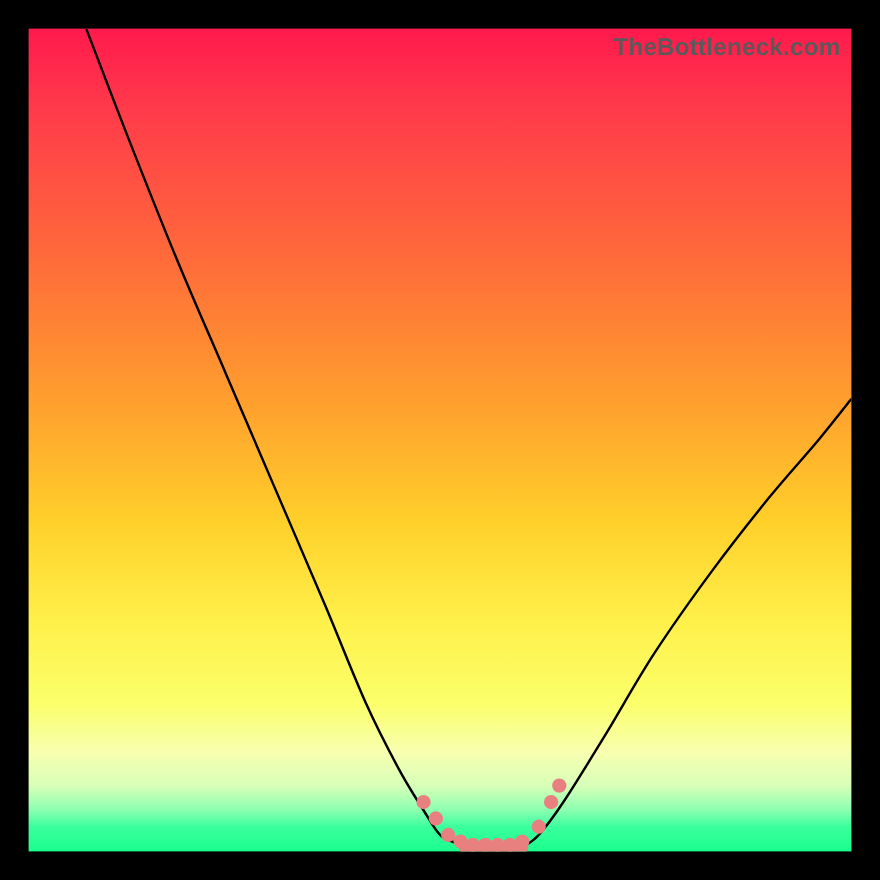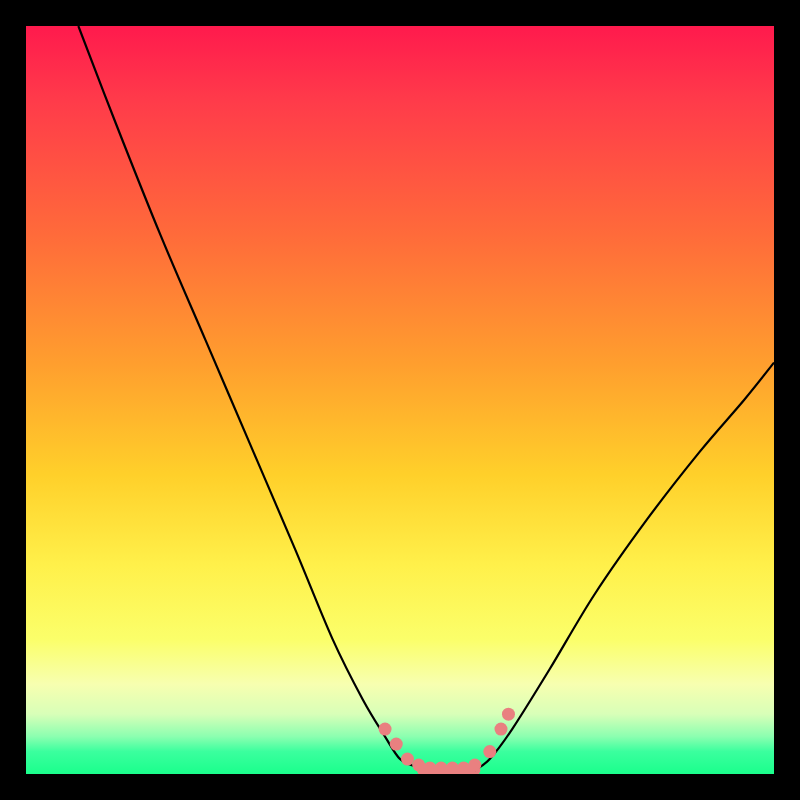--- a/index.html
+++ b/index.html
@@ -63,20 +63,21 @@
   }
   .trough-dot {
     fill: #e98080;
   }
 </style>
 </head>
 <body>
 
 <div class="frame">
   <div class="plot">
+    <div class="watermark">TheBottleneck.com</div>
     <svg class="curve" viewBox="0 0 748 748" preserveAspectRatio="none">
       <path d="M 52.36000000000001,0 C 58.593333333333334,16.206666666666667 76.04666666666667,62.333333333333336 89.75999999999999,97.24000000000001 C 103.47333333333331,132.14666666666668 119.67999999999999,173.28666666666672 134.64,209.44000000000005 C 149.6,245.5933333333334 164.55999999999997,279.2533333333334 179.51999999999998,314.16 C 194.48,349.06666666666666 209.44,383.97333333333336 224.4,418.88 C 239.36,453.78666666666663 255.56666666666663,491.18666666666667 269.28,523.6 C 282.9933333333333,556.0133333333333 295.46,588.4266666666667 306.68,613.36 C 317.90000000000003,638.2933333333333 327.87333333333333,656.9933333333333 336.6,673.2 C 345.3266666666667,689.4066666666668 352.8066666666666,700.6266666666667 359.03999999999996,710.6 C 365.2733333333333,720.5733333333334 369.0133333333333,728.0533333333333 374,733.04 C 378.9866666666667,738.0266666666666 385.22,738.65 388.96000000000004,740.52 C 392.70000000000005,742.39 395.1933333333333,743.6366666666667 396.44,744.26" fill="none" stroke="#000" stroke-width="2.2"></path>
       <path d="M 396.44,744.26 C 405.1666666666667,744.26 440.0733333333333,744.26 448.8,744.26" fill="none" stroke="#e98080" stroke-width="11" stroke-linecap="round"></path>
       <path d="M 448.8,744.26 C 451.29333333333335,742.39 457.52666666666664,739.8966666666666 463.76,733.04 C 469.99333333333334,726.1833333333333 476.22666666666663,718.08 486.2,703.12 C 496.17333333333335,688.16 509.88666666666666,665.72 523.6,643.28 C 537.3133333333334,620.8399999999999 552.2733333333333,593.4133333333334 568.48,568.48 C 584.6866666666667,543.5466666666666 603.3866666666665,517.3666666666666 620.8399999999999,493.67999999999995 C 638.2933333333333,469.9933333333333 656.9933333333333,446.3066666666667 673.2,426.36 C 689.4066666666668,406.41333333333336 705.6133333333332,388.96000000000004 718.0799999999999,374 C 730.5466666666666,359.03999999999996 743.0133333333333,342.8333333333333 748,336.59999999999997" fill="none" stroke="#000" stroke-width="2.2"></path>
       <g>
           <circle cx="359.03999999999996" cy="703.12" r="6.5" class="trough-dot"></circle>
           <circle cx="370.26" cy="718.08" r="6.5" class="trough-dot"></circle>
           <circle cx="381.48" cy="733.04" r="6.5" class="trough-dot"></circle>
           <circle cx="392.7" cy="739.024" r="6.5" class="trough-dot"></circle>
           <circle cx="403.92" cy="742.016" r="6.5" class="trough-dot"></circle>

